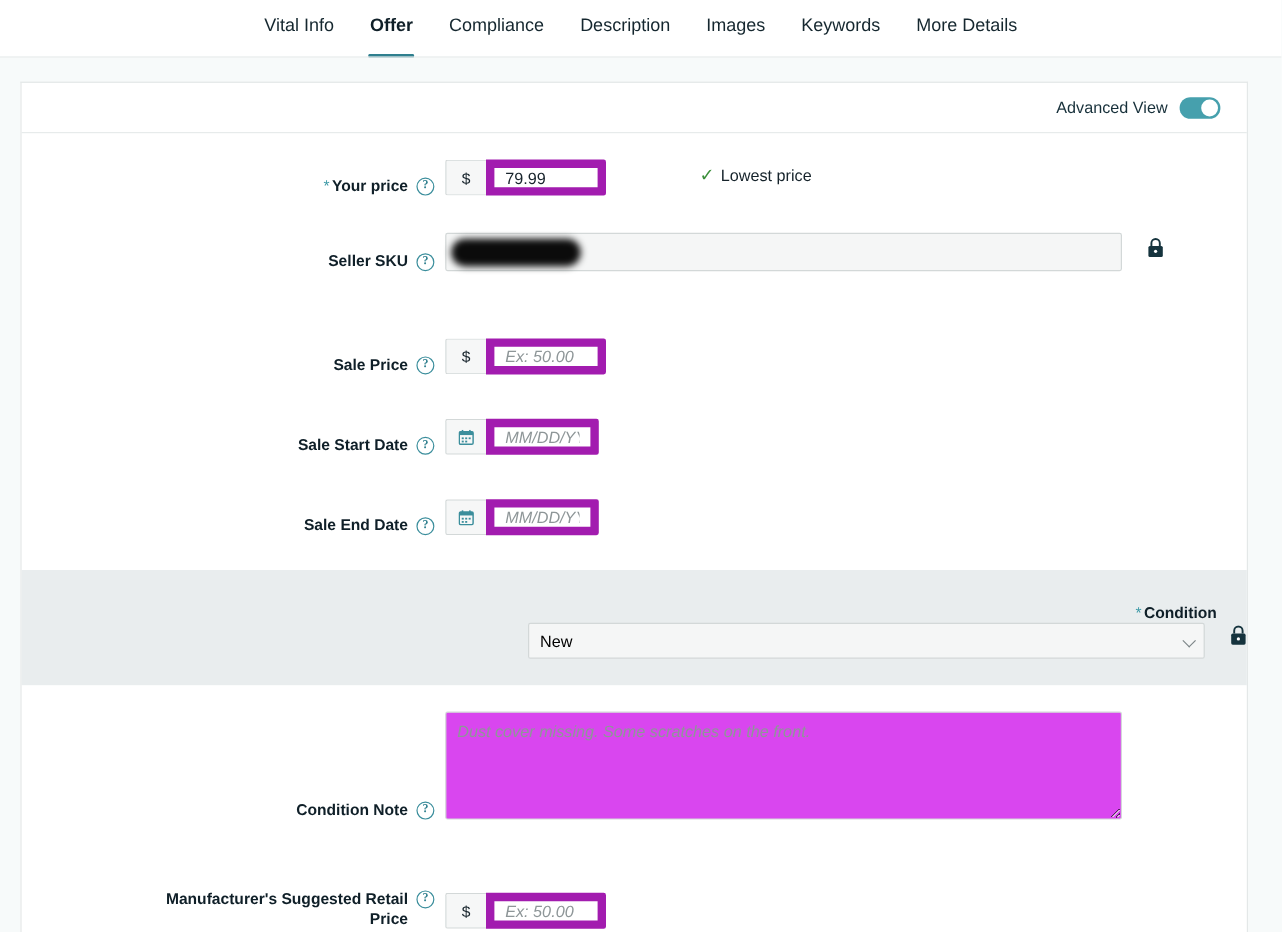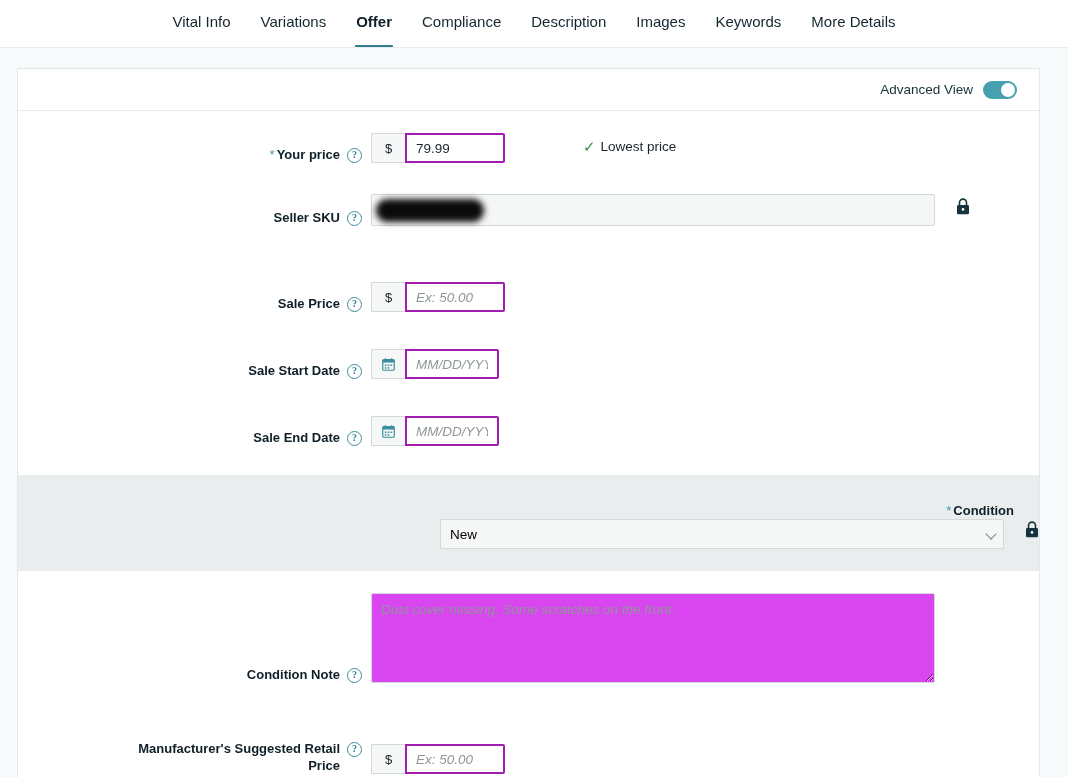--- a/index.html
+++ b/index.html
@@ -148,21 +148,21 @@
     border-right: none;
     display: flex;
     align-items: center;
     justify-content: center;
     font-size: 13px;
     color: #16232b;
     border-radius: 2px 0 0 2px;
   }
   .prefix.cal { color: #3b8e9c; }
   .inp {
-    border: 2px solid #a21caf;
+    border: 7px solid #a21caf;
     border-radius: 0 2px 2px 0;
     height: 30px;
     padding: 0 9px;
     font-size: 13.5px;
     color: #18242c;
     background: #ffffff;
     outline: none;
     font-family: "Liberation Sans", sans-serif;
   }
   .inp::placeholder { color: #8e9698; font-style: italic; }
@@ -250,21 +250,20 @@
     margin-right: 5px;
     line-height: 1;
   }
 </style>
 </head>
 <body>
 
 <div class="tabbar">
   <div class="tabs">
     <div class="tab"><span>Vital Info</span></div>
-    <div class="tab"><span>Variations</span></div>
     <div class="tab active"><span>Offer</span></div>
     <div class="tab"><span>Compliance</span></div>
     <div class="tab"><span>Description</span></div>
     <div class="tab"><span>Images</span></div>
     <div class="tab"><span>Keywords</span></div>
     <div class="tab"><span>More Details</span></div>
   </div>
 </div>
 
 <div class="page">

